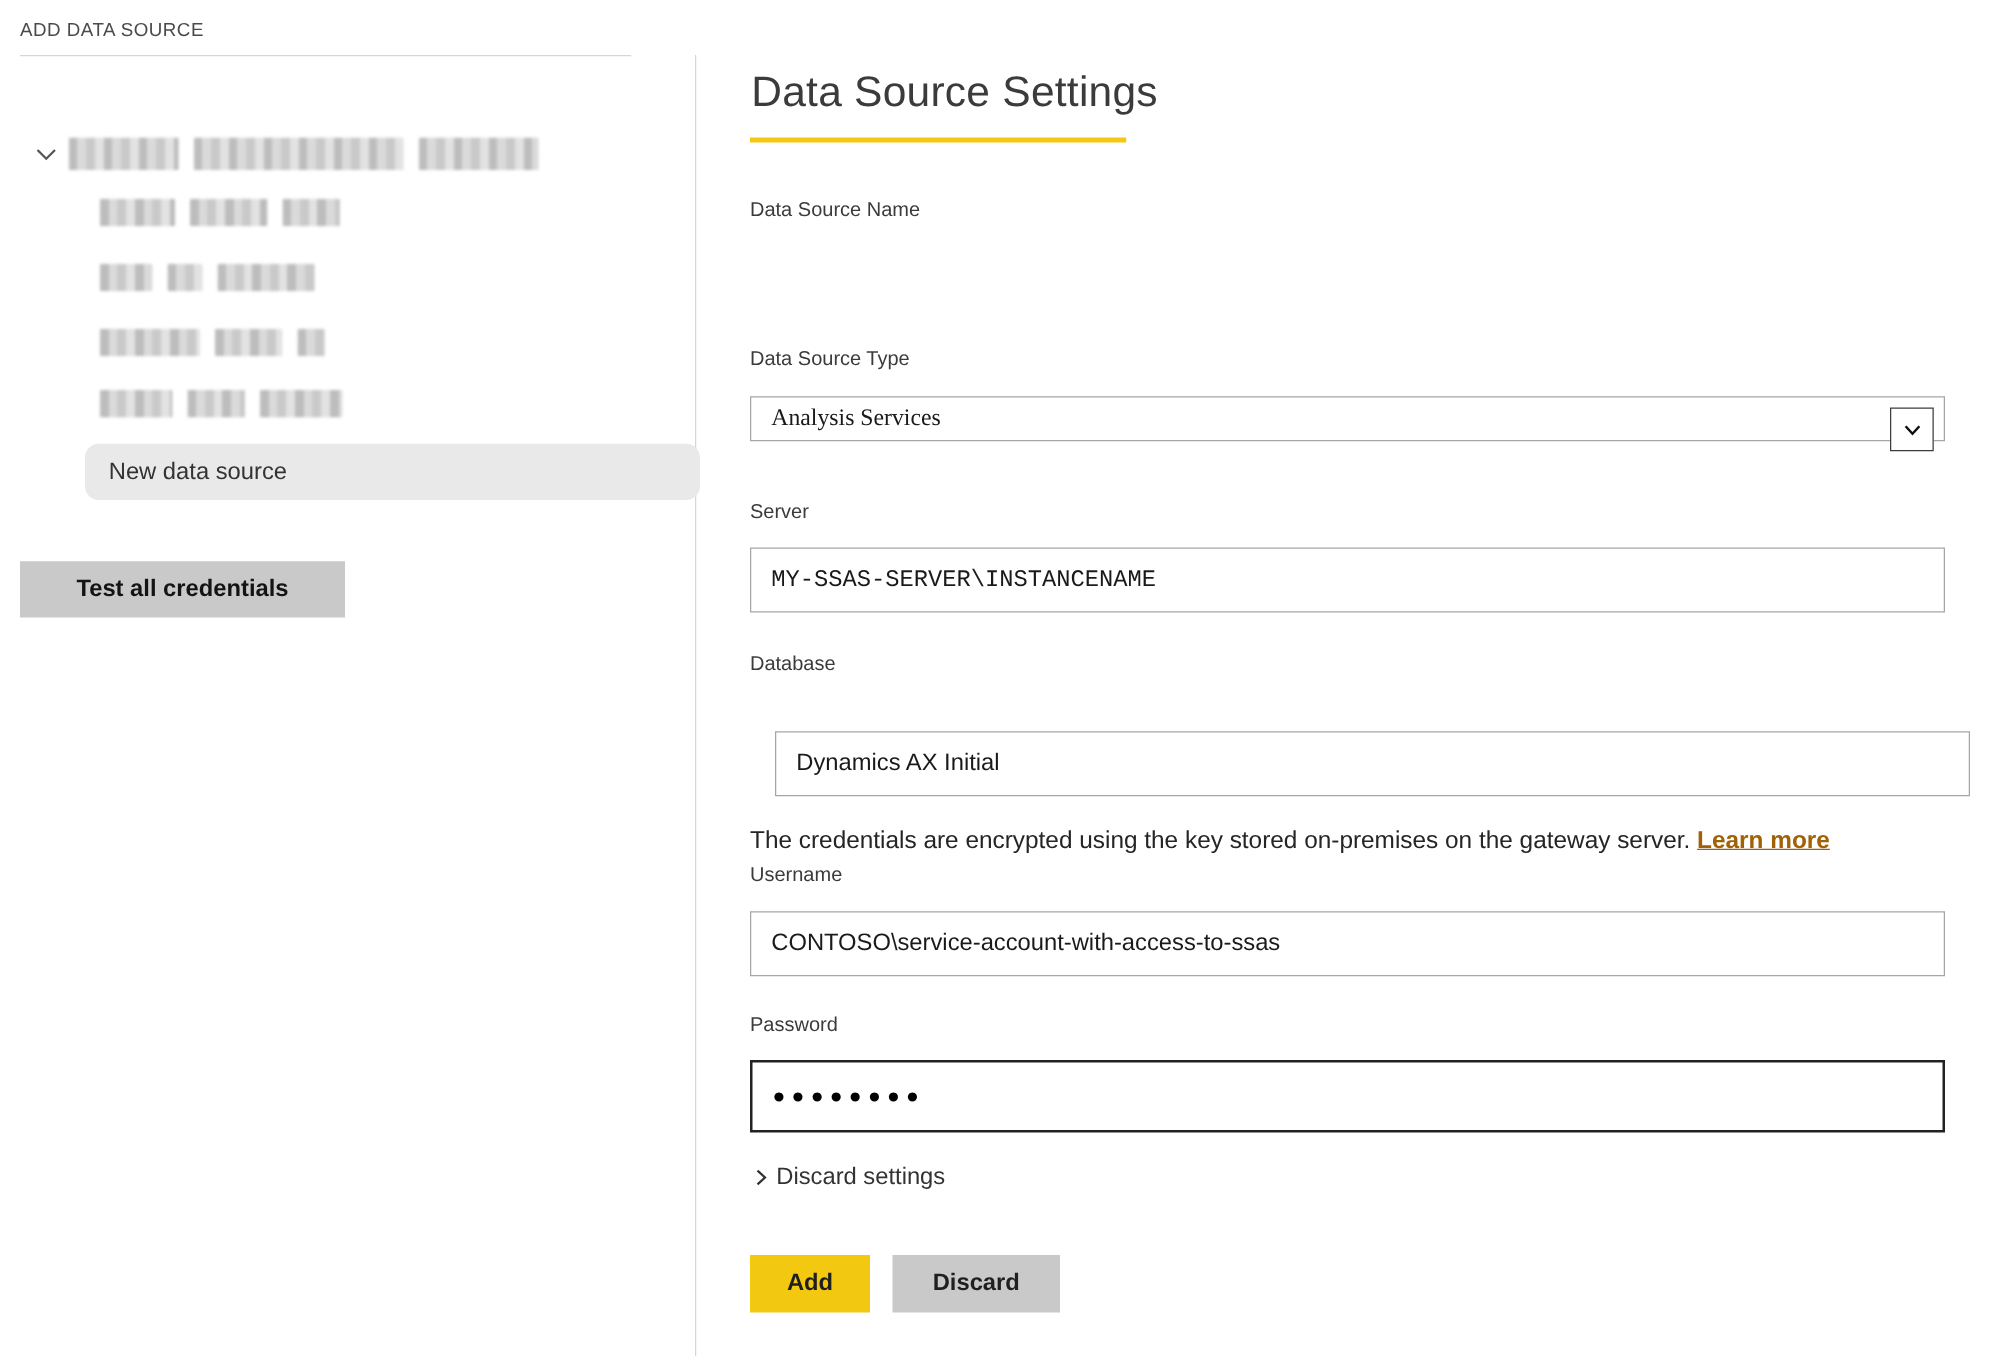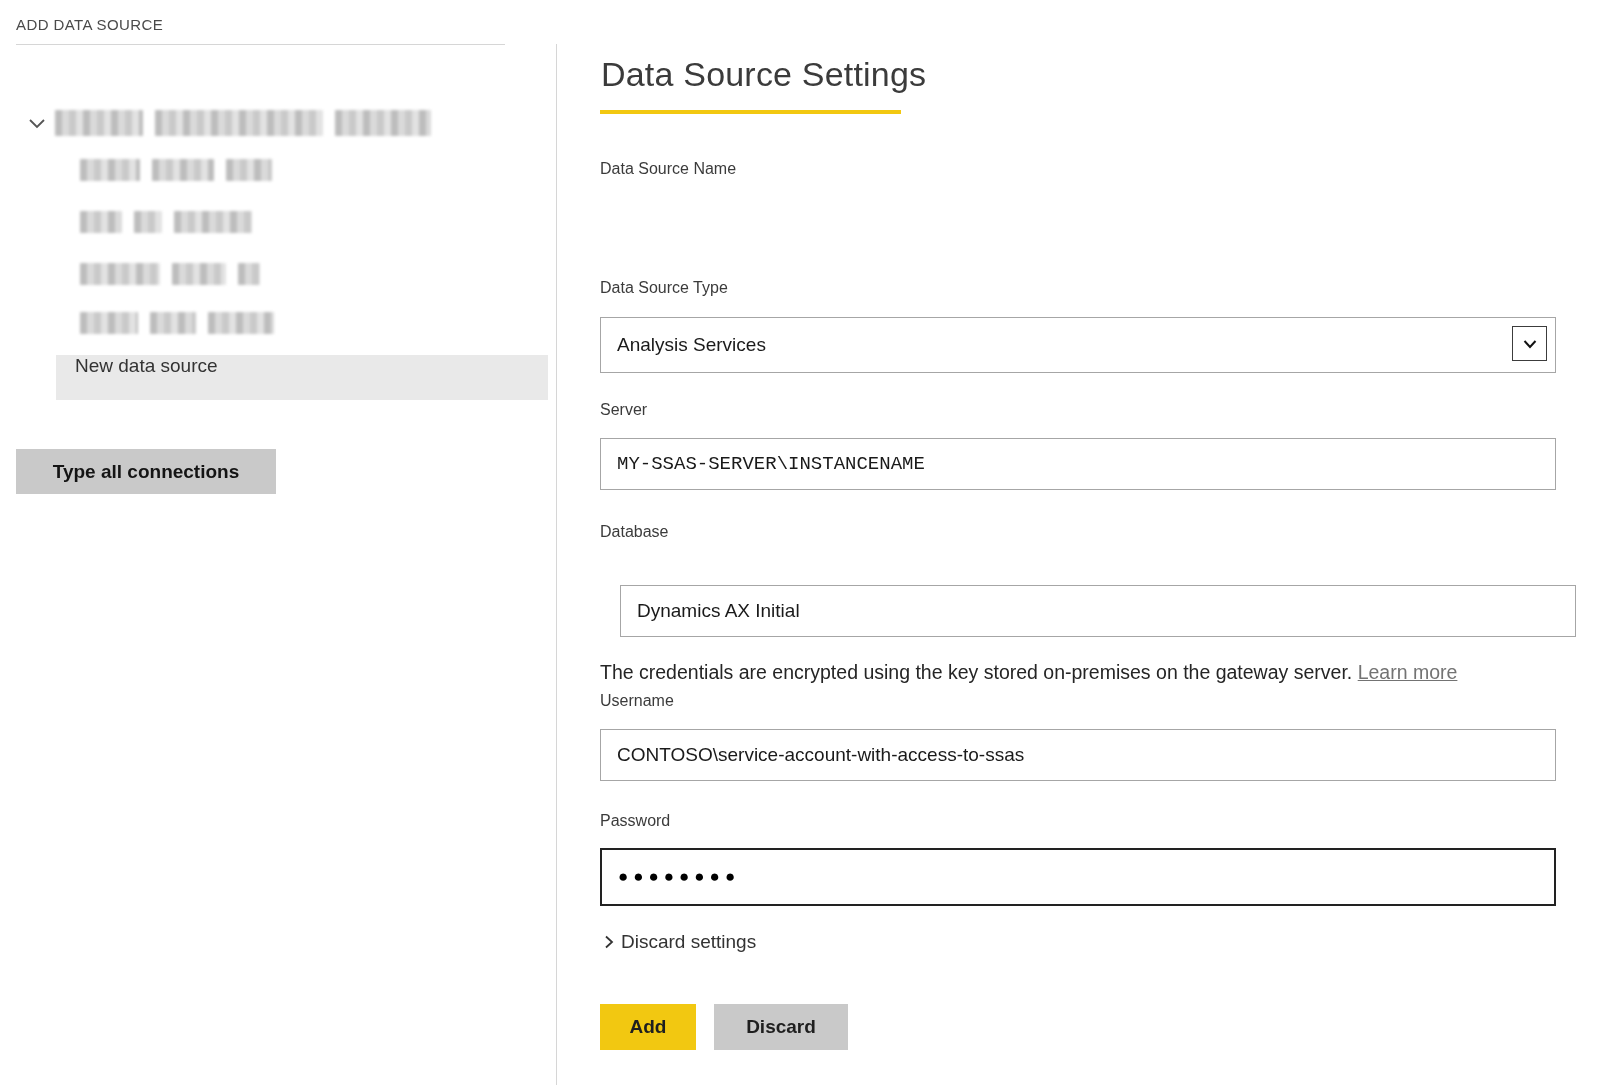--- a/index.html
+++ b/index.html
@@ -28,23 +28,23 @@
     filter: blur(1.4px);
     border-radius:1px;
   }
   .row-root  { left:55px; top:110px; height:26px; }
   .row-c1 { left:80px; top:159px; height:22px; }
   .row-c2 { left:80px; top:211px; height:22px; }
   .row-c3 { left:80px; top:263px; height:22px; }
   .row-c4 { left:80px; top:312px; height:22px; }
 
   .selected-item {
-    position:absolute; left:56px; top:355px; width:492px; height:45px;
-    background:#e9e9e9; display:flex; 
-    padding-left:19px; font-size:19px; color:#333; cursor:pointer;
+    position:absolute; left:68px; top:355px; width:492px; height:45px;
+    background:#e9e9e9; display:flex; align-items:center;
+    padding-left:19px; font-size:19px; color:#333; cursor:pointer;border-radius:11px;
   }
 
   .test-btn {
     position:absolute; left:16px; top:449px; width:260px; height:45px;
     background:#c9c9c9; border:none; font-family:inherit;
     font-size:19px; font-weight:bold; color:#141414; cursor:pointer;
   }
 
   
   .page-title {
@@ -56,36 +56,36 @@
   .field-label { position:absolute; left:600px; font-size:16px; color:#3b3b3b; }
 
   .txt-input {
     position:absolute; left:600px; width:956px; height:52px;
     border:1px solid #a6a6a6; background:#fff;
     font-family:inherit; font-size:19px; color:#1a1a1a;
     padding:0 16px; outline:none;
   }
 
   .select-box {
-    position:absolute; left:600px; top:317px; width:956px; height:56px;
+    position:absolute; left:600px; top:317px; width:956px; height:36px;
     border:1px solid #a6a6a6; background:#fff; cursor:pointer;
     display:flex; align-items:center; padding:0 16px;
-    font-size:19px; color:#1a1a1a;
+    font-size:19px; color:#1a1a1a;font-family:Liberation Serif, serif;
   }
   .dd-box {
     position:absolute; right:8px; top:8px; width:35px; height:35px;
     border:1px solid #3c3c3c; display:flex; align-items:center; justify-content:center;
     background:#fff;
   }
 
   .cred-note {
     position:absolute; left:600px; top:641px; width:990px;
     font-size:19.5px; color:#252525; white-space:nowrap;
   }
-  .learn-more { text-decoration:underline; color:#737373; cursor:pointer; }
+  .learn-more { text-decoration:underline; color:#a16207; cursor:pointer;font-weight:bold; }
 
   .pwd-input {
     position:absolute; left:600px; top:848px; width:956px; height:58px;
     border:2px solid #222222; background:#fff;
     font-family:inherit; font-size:17px; font-weight:bold; letter-spacing:5px;
     color:#000; padding:0 16px; outline:none;
   }
 
   .advanced {
     position:absolute; left:601px; top:931px;
@@ -139,21 +139,21 @@
   <div class="redacted-row row-c4">
     <span class="px" style="width:58px"></span>
     <span class="px" style="width:46px"></span>
     <span class="px" style="width:66px"></span>
   </div>
 
   <div class="selected-item">
     <span>New data source</span>
   </div>
 
-  <button class="test-btn">Type all connections</button>
+  <button class="test-btn">Test all credentials</button>
 
   <h1 class="page-title">Data Source Settings</h1>
   <div class="title-underline"></div>
 
   <label class="field-label" style="top:160px">Data Source Name</label>
 
   <label class="field-label" style="top:279px">Data Source Type</label>
   <div class="select-box">
     <span>Analysis Services</span>
     <span class="dd-box">

